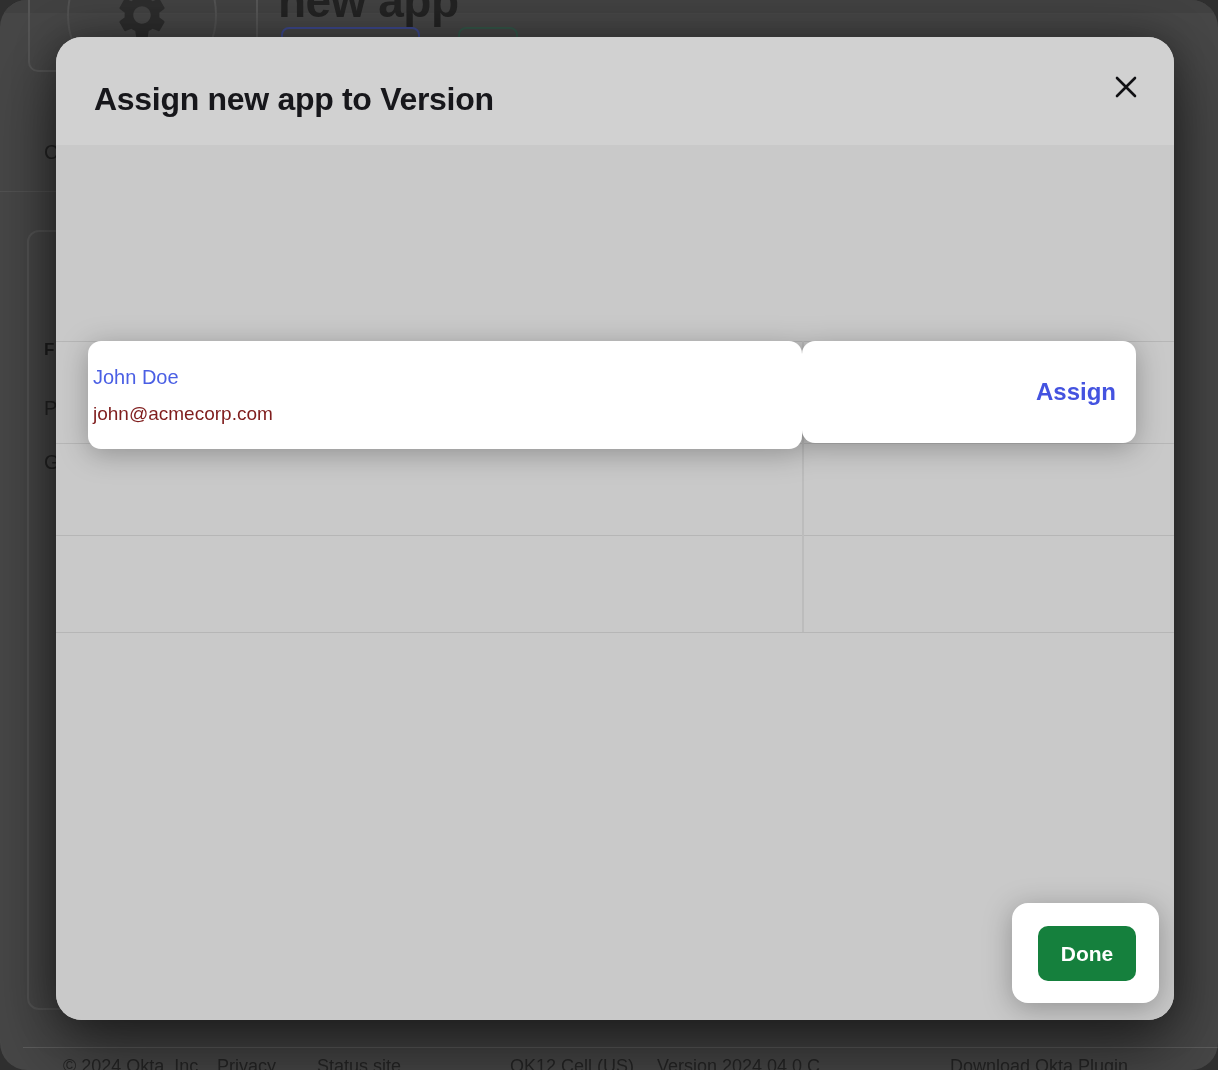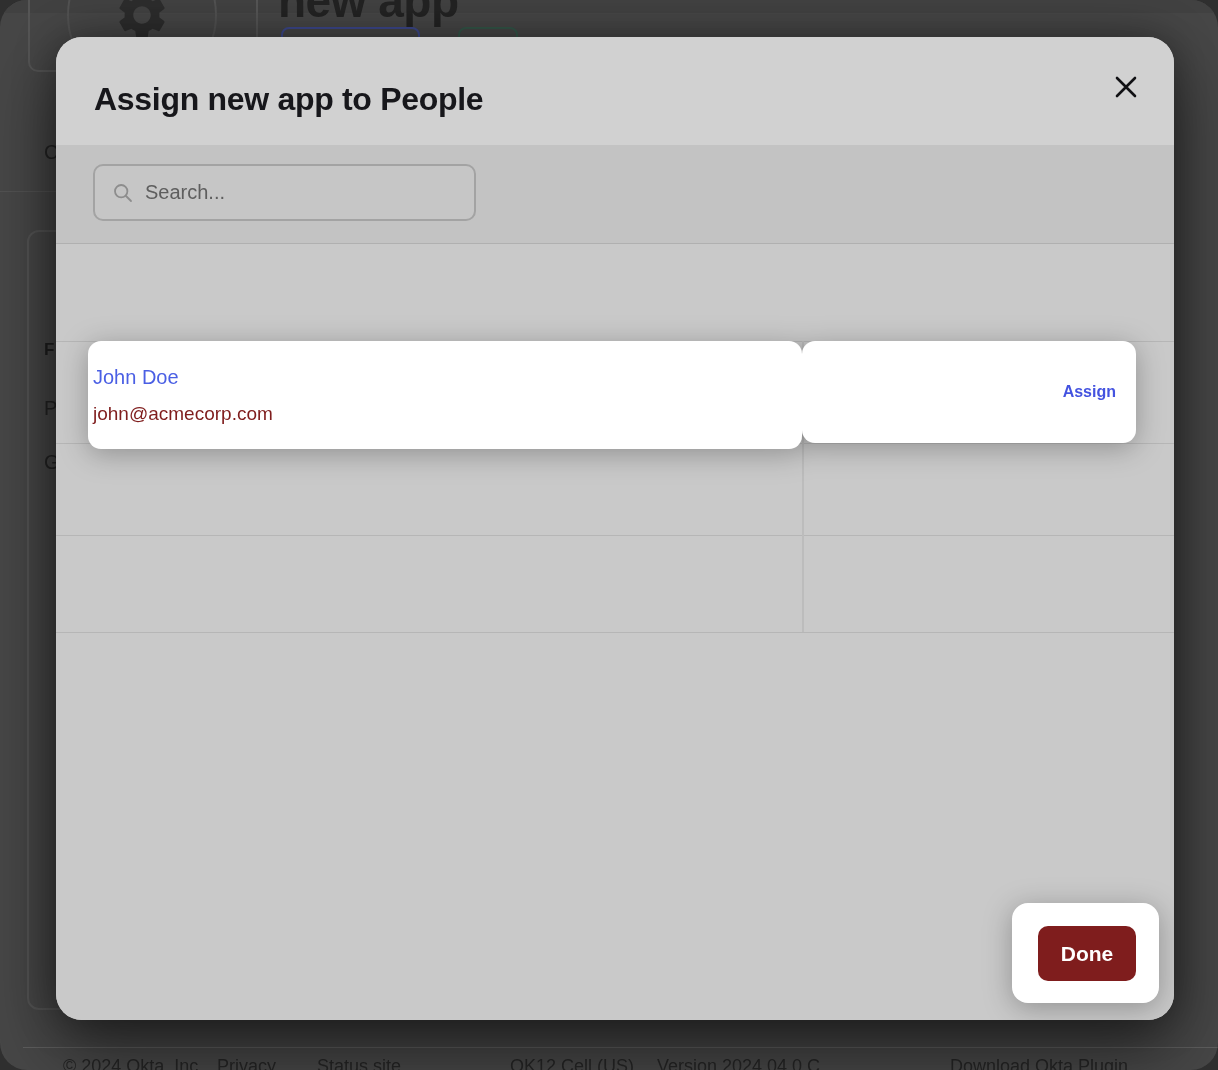--- a/index.html
+++ b/index.html
@@ -107,31 +107,31 @@
     width:714px; height:108px; background:#ffffff; border-radius:13px;
     display:flex; flex-direction:column; justify-content:center; gap:14px;
     padding-left:5px;
   }
   .person-cell-action {
     width:334px; height:102px; background:#ffffff; border-radius:13px;
     display:flex; align-items:center; justify-content:flex-end; padding-right:20px;
   }
   .person-name { font-size:20px; color:#4a5fe4; cursor:pointer; }
   .person-email { font-size:19px; color:#7f1d1d; }
-  .assign-link { font-size:16px; font-weight:700; color:#4453e0; cursor:pointer; background:none; border:none; }
+  .assign-link { font-size:24px; font-weight:700; color:#4453e0; cursor:pointer; background:none; border:none; }
 
   
   .done-card {
     position:absolute; left:956px; top:866px; width:147px; height:100px;
     background:#ffffff; border-radius:16px;
     filter:drop-shadow(0 5px 14px rgba(0,0,0,.28));
   }
   .done-btn {
     position:absolute; left:26px; top:23px; width:98px; height:55px;
-    background:#7f1d1d; border:none; border-radius:10px; cursor:pointer;
+    background:#15803d; border:none; border-radius:10px; cursor:pointer;
     color:#ffffff; font-size:21px; font-weight:700;
     font-family:"Liberation Sans","DejaVu Sans",sans-serif;
   }
 </style>
 </head>
 <body>
 
 <div class="page">
 
   <div class="bg-topband"></div>
@@ -160,37 +160,28 @@
   <span class="bg-footer-item fi-0">© 2024 Okta, Inc.</span>
   <span class="bg-footer-item fi-1">Privacy</span>
   <span class="bg-footer-item fi-2">Status site</span>
   <span class="bg-footer-item fi-3">OK12 Cell (US)</span>
   <span class="bg-footer-item fi-4">Version 2024.04.0 C</span>
   <span class="bg-footer-item fi-5">Download Okta Plugin</span>
 
   <div class="modal">
 
     <div class="modal-header">
-      <h1 class="modal-title">Assign new app to People</h1>
+      <h1 class="modal-title">Assign new app to Version</h1>
       <button class="modal-close">
         <svg width="26" height="26" viewBox="0 0 26 26">
           <path d="M4 4 L22 22 M22 4 L4 22" stroke="#111114" stroke-width="2.6" stroke-linecap="round" fill="none"></path>
         </svg>
       </button>
     </div>
 
-    <div class="search-band">
-      <div class="search-box">
-        <svg width="20" height="20" viewBox="0 0 20 20">
-          <circle cx="8.2" cy="8.2" r="6.2" stroke="#8d8d8d" stroke-width="1.8" fill="none"></circle>
-          <line x1="13" y1="13" x2="18" y2="18" stroke="#8d8d8d" stroke-width="1.8" stroke-linecap="round"></line>
-        </svg>
-        <input type="text" value="" placeholder="Search..." style="">
-      </div>
-    </div>
 
     <div class="modal-body">
       <div class="row-sep rs-0"></div>
       <div class="row-sep rs-1"></div>
       <div class="row-sep rs-2"></div>
       <div class="row-sep rs-3"></div>
       <div class="col-sep"></div>
 
       <div class="person-row">
         <div class="person-cell-main">

